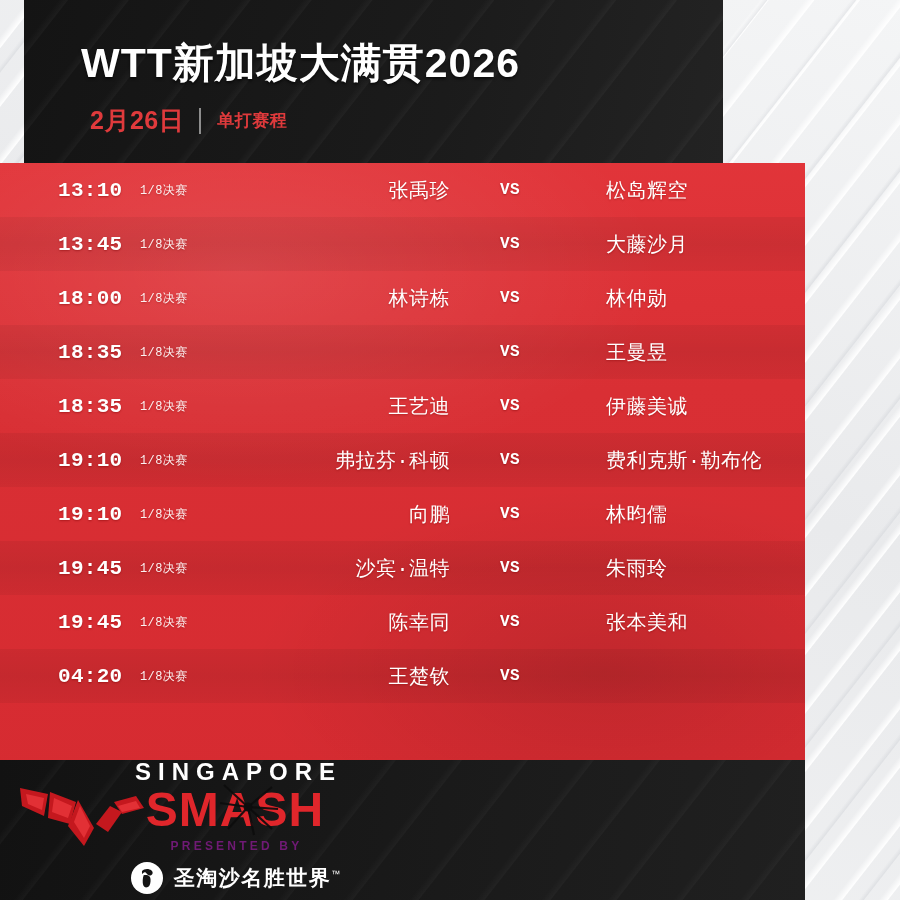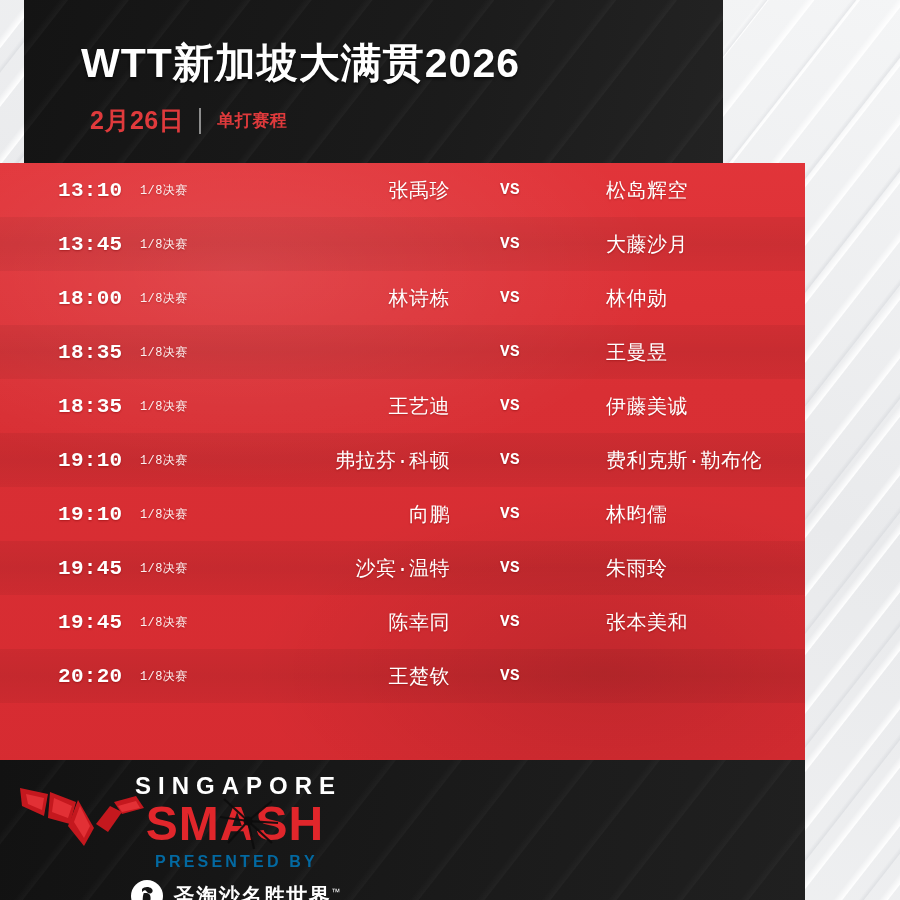--- a/index.html
+++ b/index.html
@@ -175,21 +175,20 @@
   .w-mark{
     position:absolute;left:18px;top:772px;
     width:140px;height:80px;
     pointer-events:none;
   }
   .brand{
     position:absolute;left:0;top:760px;
     width:470px;height:140px;
     display:flex;flex-direction:column;align-items:center;
     justify-content:flex-start;
-    padding-top:14px;
     box-sizing:border-box;
   }
   .brand-singapore{
     color:#ffffff;
     font-size:24px;
     font-weight:bold;
     letter-spacing:7px;
     text-indent:7px;
     line-height:1;
   }
@@ -201,22 +200,22 @@
     letter-spacing:1px;
     line-height:1.05;
     margin-top:1px;
   }
   .smash-crack{
     position:absolute;left:38%;top:-6px;
     width:70px;height:58px;
     pointer-events:none;
   }
   .brand-presented{
-    color:#0369a1;
-    font-size:16px;
+    color:#701a75;
+    font-size:12px;
     font-weight:bold;
     letter-spacing:3.2px;
     text-indent:3px;
     margin-top:4px;
   }
   .brand-rws{
     display:flex;align-items:center;
     gap:10px;
     margin-top:8px;
   }
@@ -314,21 +313,21 @@
           <div class="p2">朱雨玲</div>
         </div>
         <div class="row">
           <div class="time">19:45</div>
           <div class="stage">1/8决赛</div>
           <div class="p1">陈幸同</div>
           <div class="vs">VS</div>
           <div class="p2">张本美和</div>
         </div>
         <div class="row band">
-          <div class="time">20:20</div>
+          <div class="time">04:20</div>
           <div class="stage">1/8决赛</div>
           <div class="p1">王楚钦</div>
           <div class="vs">VS</div>
         </div>
       </div>
   </div>
 
   <div class="footer">
     <div class="footer-streaks"></div>
   </div>

